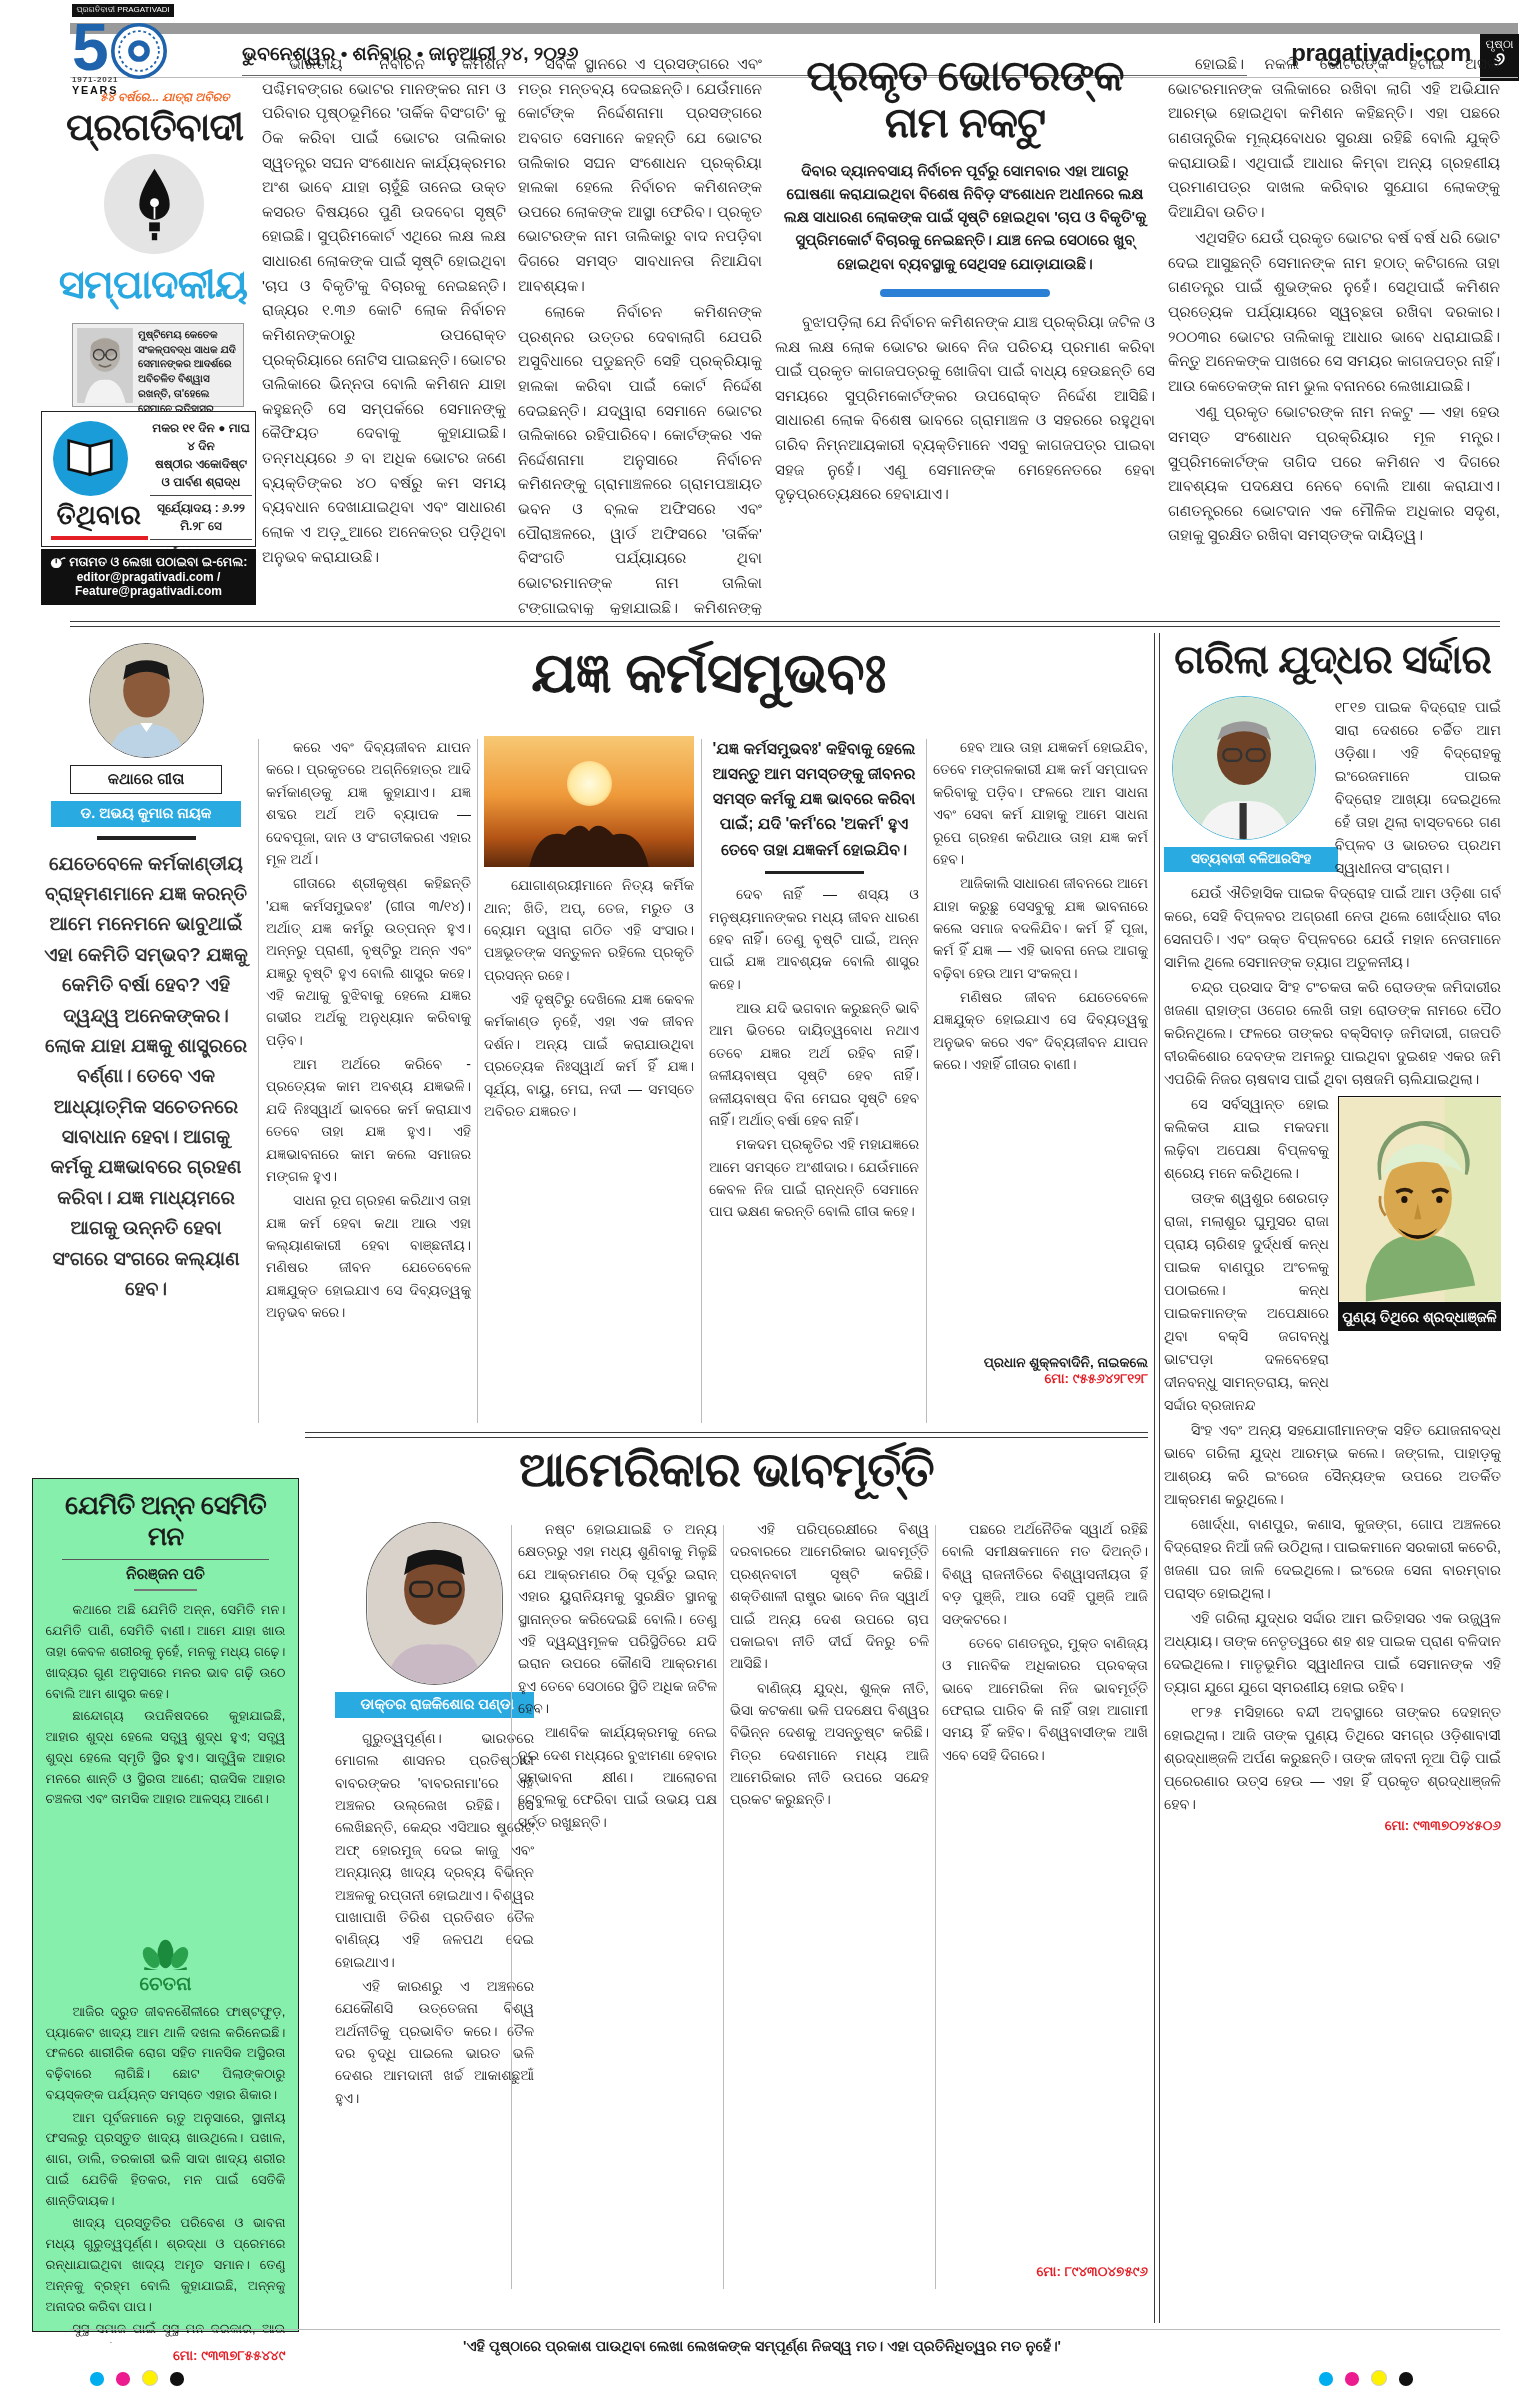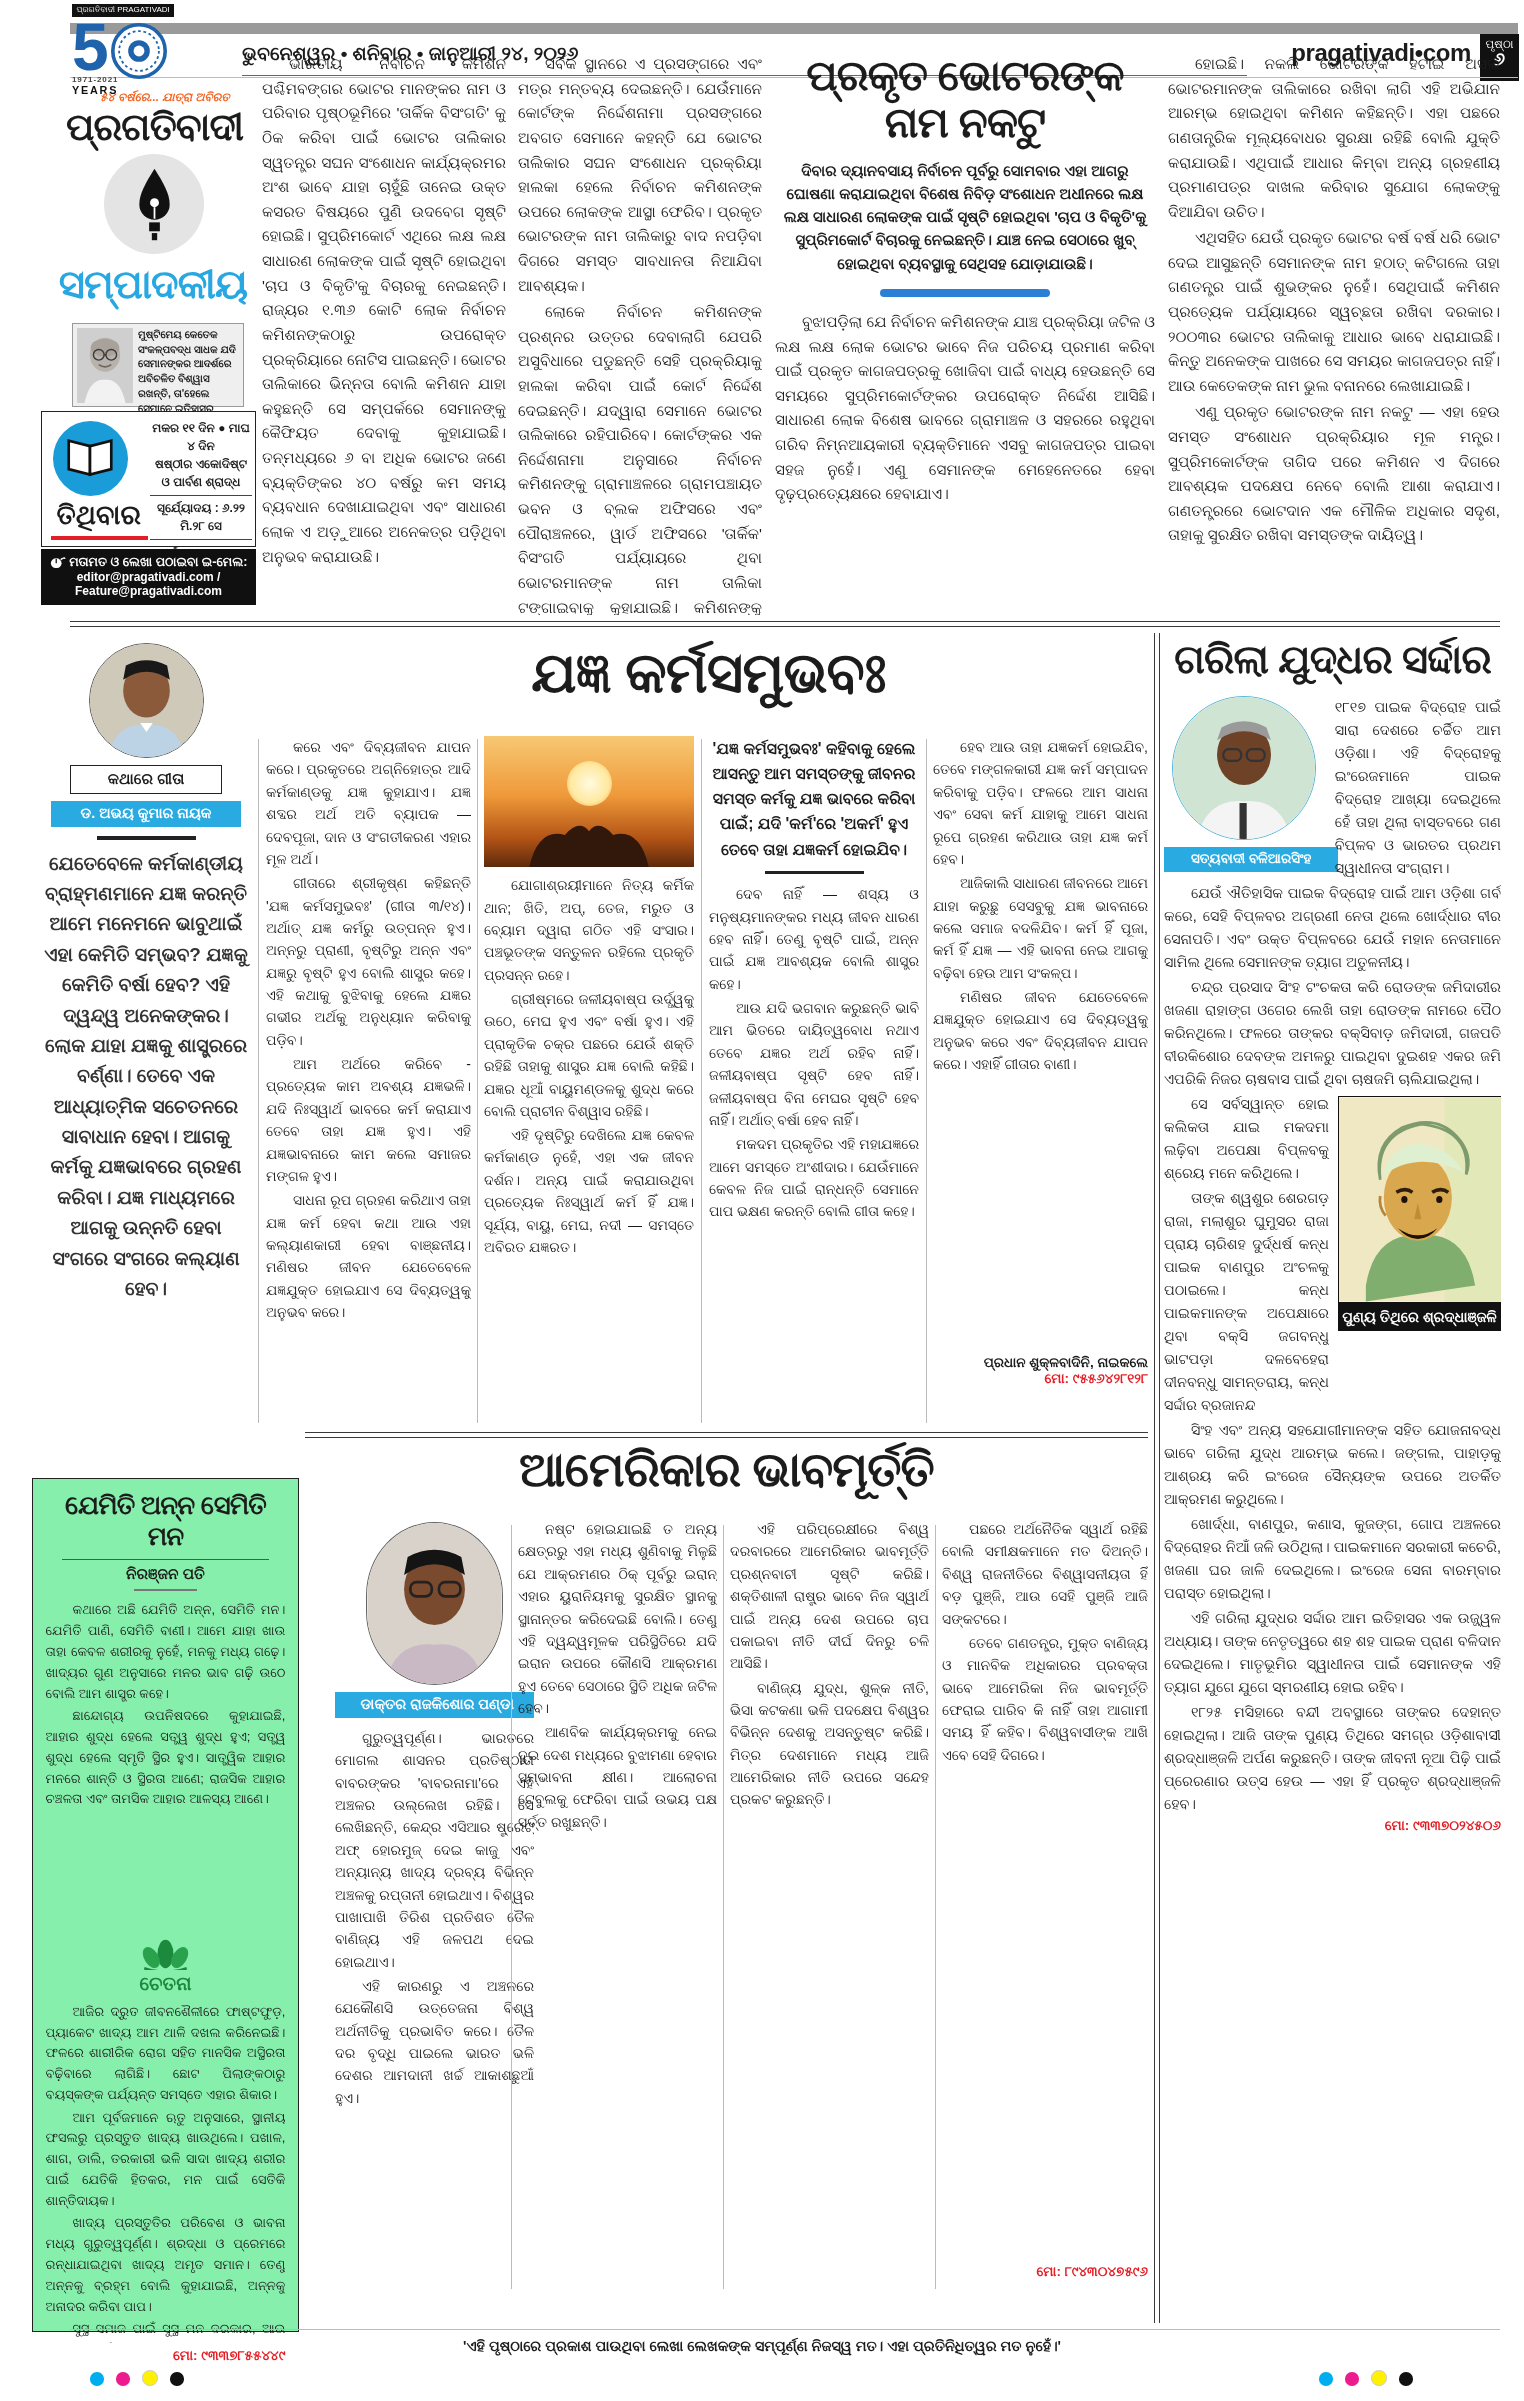--- a/index.html
+++ b/index.html
@@ -200,21 +200,20 @@
   <div class="abs hairline" style="left:477px;top:739px;width:0.9px;height:684px;"></div>
   <div class="abs" style="left:484px;top:736px;width:210px;height:687px;overflow:hidden;">
     <div style="width:210px;height:131px;position:relative;background:linear-gradient(#f7c873 0%,#ef9a3a 45%,#b35416 78%,#5d2a0c 100%);margin-bottom:7.2px;">
       <div style="position:absolute;left:83px;top:25px;width:45px;height:45px;border-radius:50%;background:radial-gradient(#fffbe0,#ffe9a0 60%,rgba(255,233,160,0));"></div>
       <svg style="position:absolute;left:36px;bottom:0;" width="138" height="66" viewBox="0 0 154 74">
         <path d="M10 74 Q20 30 50 38 Q66 20 77 34 Q88 20 104 38 Q134 30 144 74 Z" fill="#31180a"></path>
       </svg>
     </div>
     <div class="body" style="width:210px;">
         <p>ଯୋଗାଶ୍ରୟୀମାନେ ନିତ୍ୟ କର୍ମିକ ଥାନ; ଖିତି, ଅପ୍, ତେଜ, ମରୁତ ଓ ବ୍ୟୋମ ଦ୍ୱାରା ଗଠିତ ଏହି ସଂସାର। ପଞ୍ଚଭୂତଙ୍କ ସନ୍ତୁଳନ ରହିଲେ ପ୍ରକୃତି ପ୍ରସନ୍ନ ରହେ।</p>
-        <p>ଗ୍ରୀଷ୍ମରେ ଜଳୀୟବାଷ୍ପ ଉର୍ଦ୍ଧ୍ୱକୁ ଉଠେ, ମେଘ ହୁଏ ଏବଂ ବର୍ଷା ହୁଏ। ଏହି ପ୍ରାକୃତିକ ଚକ୍ର ପଛରେ ଯେଉଁ ଶକ୍ତି ରହିଛି ତାହାକୁ ଶାସ୍ତ୍ର ଯଜ୍ଞ ବୋଲି କହିଛି। ଯଜ୍ଞର ଧୂଆଁ ବାୟୁମଣ୍ଡଳକୁ ଶୁଦ୍ଧ କରେ ବୋଲି ପ୍ରାଚୀନ ବିଶ୍ୱାସ ରହିଛି।</p>
         <p>ଏହି ଦୃଷ୍ଟିରୁ ଦେଖିଲେ ଯଜ୍ଞ କେବଳ କର୍ମକାଣ୍ଡ ନୁହେଁ, ଏହା ଏକ ଜୀବନ ଦର୍ଶନ। ଅନ୍ୟ ପାଇଁ କରାଯାଉଥିବା ପ୍ରତ୍ୟେକ ନିଃସ୍ୱାର୍ଥ କର୍ମ ହିଁ ଯଜ୍ଞ। ସୂର୍ଯ୍ୟ, ବାୟୁ, ମେଘ, ନଦୀ — ସମସ୍ତେ ଅବିରତ ଯଜ୍ଞରତ।</p>
       </div>
   </div>
 
   <div class="abs hairline" style="left:701px;top:739px;width:0.9px;height:684px;"></div>
   <div class="abs" style="left:709px;top:736px;width:210px;height:687px;overflow:hidden;">
     <div class="pullquote">'ଯଜ୍ଞ କର୍ମସମୁଭବଃ' କହିବାକୁ ହେଲେ ଆସନ୍ତୁ ଆମ ସମସ୍ତଙ୍କୁ ଜୀବନର ସମସ୍ତ କର୍ମକୁ ଯଜ୍ଞ ଭାବରେ କରିବା ପାଇଁ; ଯଦି 'କର୍ମ'ରେ 'ଅକର୍ମ' ହୁଏ ତେବେ ତାହା ଯଜ୍ଞକର୍ମ ହୋଇଯିବ।</div>
     <div class="mini-rule"></div>
     <div class="body" style="width:210px;">
         <p>ଦେବ ନାହିଁ — ଶସ୍ୟ ଓ ମନୁଷ୍ୟମାନଙ୍କର ମଧ୍ୟ ଜୀବନ ଧାରଣ ହେବ ନାହିଁ। ତେଣୁ ବୃଷ୍ଟି ପାଇଁ, ଅନ୍ନ ପାଇଁ ଯଜ୍ଞ ଆବଶ୍ୟକ ବୋଲି ଶାସ୍ତ୍ର କହେ।</p>

